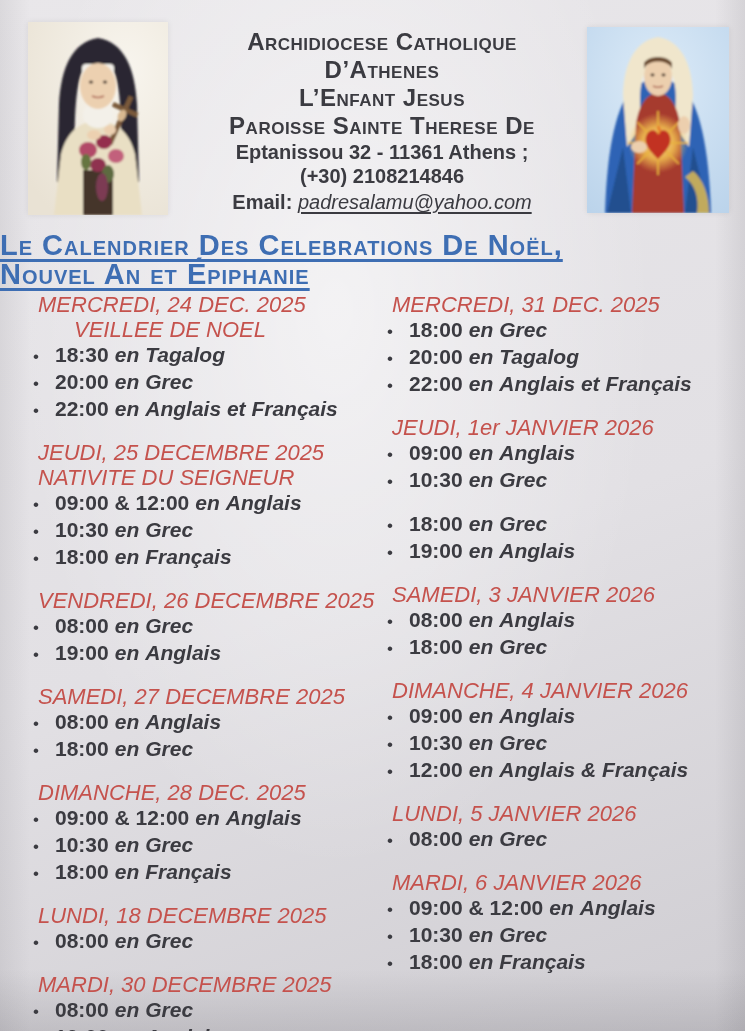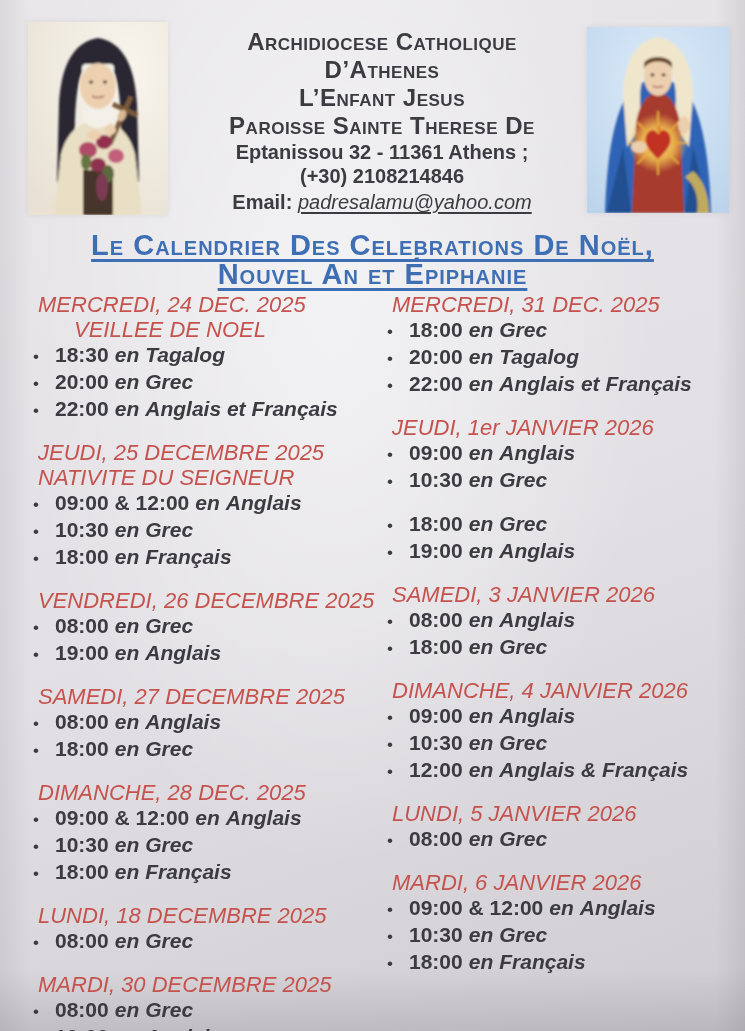--- a/index.html
+++ b/index.html
@@ -23,21 +23,21 @@
   .holy-card svg{display:block;width:100%;height:100%;}
 
   .header-text{position:absolute;left:172px;top:28px;width:420px;text-align:center;color:var(--ink);}
   .org-line{font-weight:bold;font-variant:small-caps;font-size:24px;line-height:28px;letter-spacing:.5px;}
   .addr-line{font-weight:bold;font-size:20px;line-height:23px;margin-top:1px;}
   .email-line{font-size:20px;line-height:24px;margin-top:2px;}
   .email-label{font-weight:bold;}
   .email-value{font-style:italic;text-decoration:underline;text-underline-offset:3px;}
 
   
-  .main-title{position:absolute;left:0;top:231px;width:745px;text-align:center;color:var(--blue);}
+  .main-title{position:absolute;left:0;top:231px;width:745px;color:var(--blue);}
   .title-line{display:inline-block;font-weight:bold;font-variant:small-caps;font-size:29px;line-height:29px;
     letter-spacing:1px;text-decoration:underline;text-decoration-thickness:3px;text-underline-offset:4px;}
 
   
   .schedule{position:absolute;left:0;top:292px;width:745px;display:flex;}
   .col{box-sizing:border-box;}
   .col-left{margin-left:30px;width:348px;}
   .col-right{margin-left:6px;width:355px;}
   .section{margin-bottom:17px;}
   .date-heading{color:var(--red);font-weight:normal;font-style:italic;font-size:22px;line-height:25px;padding-left:8px;}

